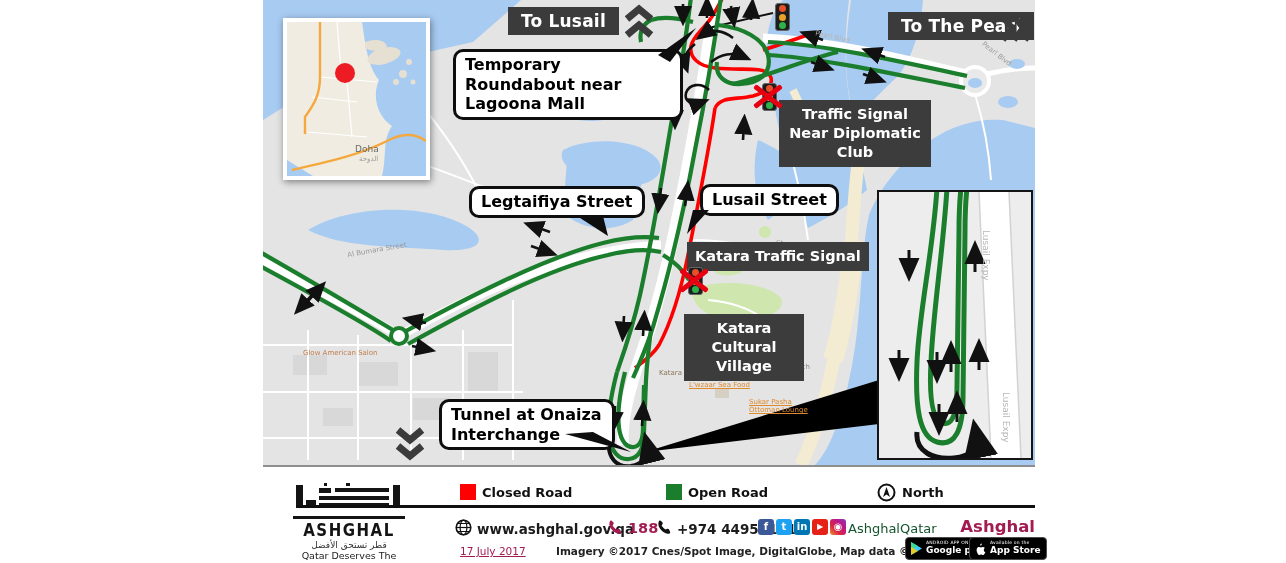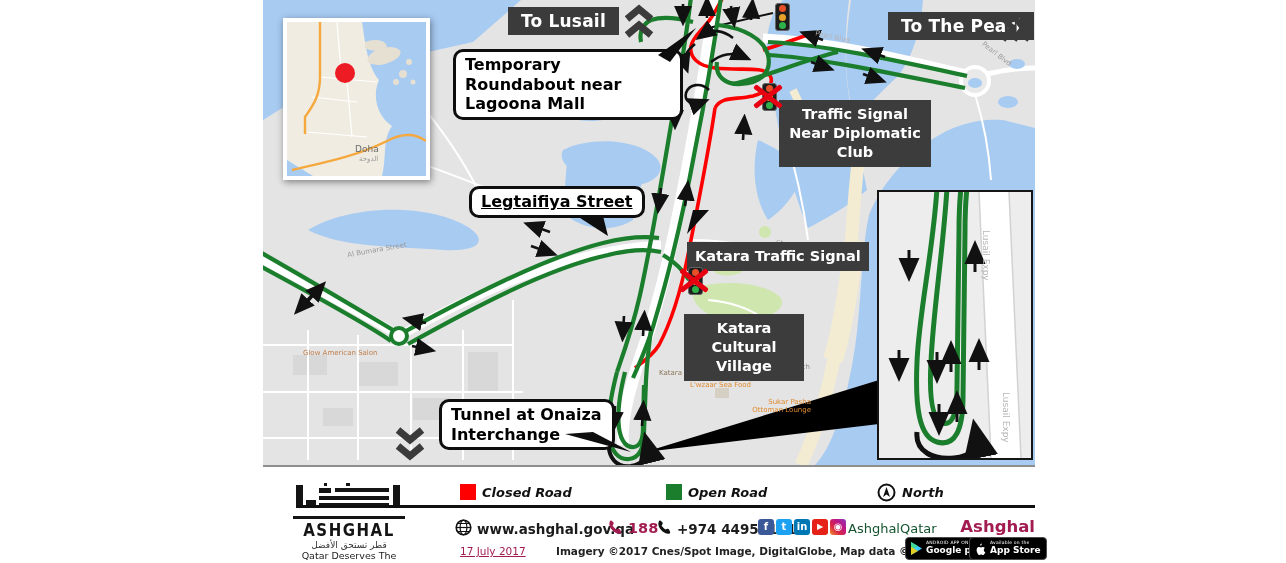--- a/index.html
+++ b/index.html
@@ -12,21 +12,21 @@
   .dir{position:absolute;background:#3b3b3b;color:#fff;font-weight:bold;font-size:17px;
        padding:4px 13px;letter-spacing:.2px;white-space:nowrap;}
   .chev{position:absolute;}
   .callout{position:absolute;background:#fff;border:3px solid #0e0e0e;border-radius:10px;
            color:#000;font-weight:bold;font-size:16px;text-align:left;padding:3px 9px;
            line-height:1.22;}
   .dark{position:absolute;background:#3c3c3c;color:#fff;font-weight:bold;font-size:14.5px;
         text-align:center;padding:5px 8px;line-height:1.3;}
   .mlabel{position:absolute;color:#9a9a9a;font-size:7px;white-space:nowrap;}
   .poi{color:#c17f4e;}
-  .poi2{color:#e08a2e;white-space:normal;width:62px;text-align:right;}
+  .poi2{color:#e08a2e;white-space:normal;width:62px;text-align:left;text-decoration:underline;}
   .poi3{color:#8d7558;}
   .tl{position:absolute;width:13px;height:26px;background:#1d1d1d;border:1px solid #666;
       border-radius:3px;display:flex;flex-direction:column;align-items:center;
       justify-content:space-evenly;z-index:5;}
   .tl i{width:7px;height:7px;border-radius:50%;display:block;}
   .tl .r{background:#e8502a}.tl .y{background:#e8a22a}.tl .g{background:#2fb14a}
   .redx{position:absolute;width:32px;height:32px;z-index:6;}
   .redx::before,.redx::after{content:"";position:absolute;left:-1px;top:13px;width:34px;
       height:5px;background:#e60012;border-radius:2px;}
   .redx::before{transform:rotate(38deg)}.redx::after{transform:rotate(-38deg)}
@@ -34,21 +34,21 @@
             padding:4px;box-shadow:1px 2px 7px rgba(0,0,0,.45);z-index:4;}
   .inset-ov .doha{position:absolute;left:72px;top:126px;color:#6b6b6b;font-size:9px;}
   .inset-ov .doha-ar{position:absolute;left:76px;top:137px;color:#9a9a9a;font-size:7px;}
   .inset-dt{position:absolute;left:614px;top:190px;width:152px;height:266px;background:#ededed;
             border:2px solid #151515;z-index:4;}
   .vlabel{position:absolute;color:#b7b7b7;font-size:9px;transform:rotate(90deg);
           transform-origin:left top;white-space:nowrap;}
   
   .abs{position:absolute;}
   .swatch{position:absolute;width:16px;height:16px;}
-  .leglab{position:absolute;font-size:13px;font-weight:bold;color:#111;font-style:italic;}
+  .leglab{position:absolute;font-size:13px;font-weight:bold;color:#111;}
   .rule{position:absolute;background:#101010;}
   .site{font-size:13.5px;font-weight:bold;color:#1c1c1c;}
   .accent{color:#a21c52;}
   .hotline{font-size:14.5px;font-weight:bold;}
   .phone{font-size:13.5px;font-weight:bold;color:#1c1c1c;}
   .handle{font-size:13px;color:#14532d;}
   .tagline{font-size:16.5px;font-weight:bold;text-align:right;width:95px;}
   .credits{font-size:10.5px;font-weight:600;color:#222;}
   .date{font-size:10.5px;text-decoration:underline;}
   .si{display:inline-block;width:16px;height:16px;border-radius:3px;color:#fff;
@@ -272,24 +272,25 @@
       <g stroke="#3b3b3b" stroke-width="7" fill="none">
         <path d="M4,5 L16,15 L28,5"></path>
           <path d="M4,21 L16,31 L28,21"></path>
       </g>
     </svg>
 
     <div class="callout" style="left:190px;top:49px;width:206px;">Temporary Roundabout near Lagoona Mall</div>
     <svg class="chev" style="left:393px;top:28px;" width="45" height="35">
       <polygon points="2,27 40,0 14,34" fill="#0e0e0e"></polygon>
     </svg>
-    <div class="callout" style="left:206px;top:186px;text-decoration:underline;">Legtaifiya Street</div>
+    <div class="callout" style="left:206px;top:186px;">Legtaifiya Street</div>
     <svg class="chev" style="left:312px;top:214px;" width="36" height="26">
       <polygon points="2,2 28,2 33,22" fill="#0e0e0e"></polygon>
     </svg>
+    <div class="callout" style="left:437px;top:184px;">Lusail Street</div>
     <svg class="chev" style="left:416px;top:208px;" width="34" height="30">
       <polygon points="30,2 8,26 14,2" fill="#0e0e0e"></polygon>
     </svg>
     <div class="callout" style="left:176px;top:399px;width:152px;">Tunnel at Onaiza Interchange</div>
     <svg class="chev" style="left:300px;top:432px;" width="72" height="24">
       <polygon points="2,2 30,0 68,20" fill="#0e0e0e"></polygon>
     </svg>
 
     <div class="dark" style="left:424px;top:242px;">Katara Traffic Signal</div>
     <div class="dark" style="left:516px;top:100px;width:136px;">Traffic Signal Near Diplomatic Club</div>

